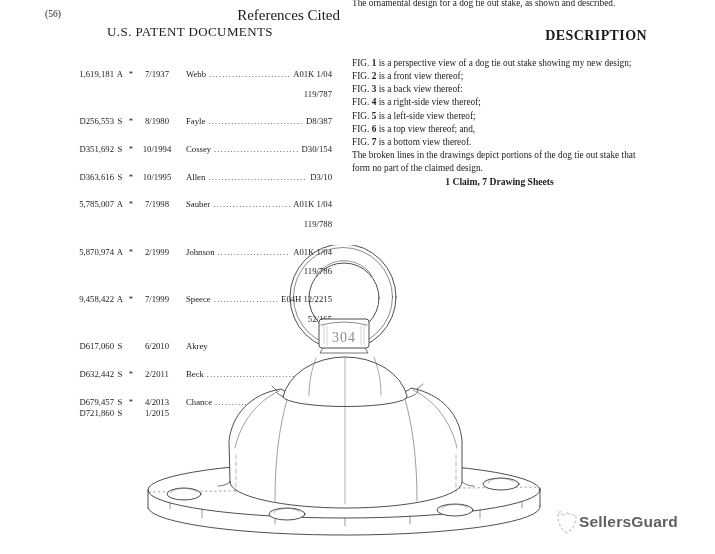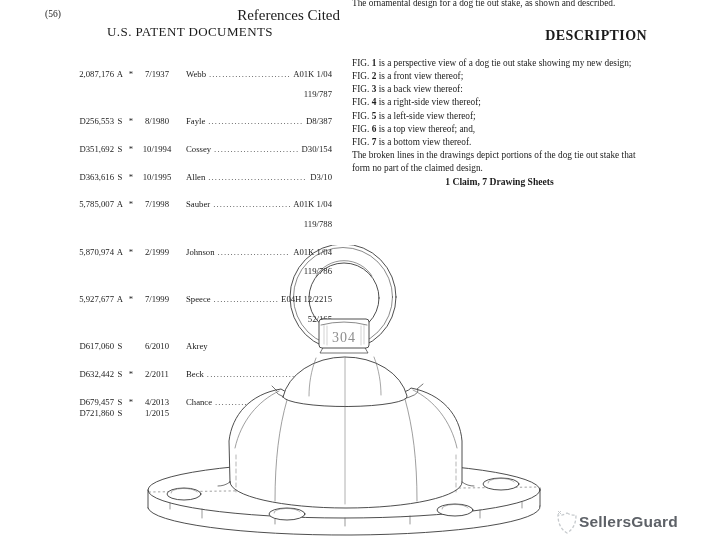--- a/index.html
+++ b/index.html
@@ -51,21 +51,21 @@
 <div id="page">
 
   <div id="left-col">
     <span class="sec-num">(56)</span>
     <div class="refs-title">References Cited</div>
     <div class="refs-subtitle">U.S. PATENT DOCUMENTS</div>
 
     <div id="refs-table">
 
         <div class="ref-row">
-          <span class="ref-num">2,087,176</span>
+          <span class="ref-num">1,619,181</span>
           <span class="ref-kind">A</span>
           <span class="ref-star">*</span>
           <span class="ref-date">7/1937</span>
           <span class="ref-right">
             <span class="ref-name">Webb</span>
             <span class="ref-leader">..................................................................</span>
             <span class="ref-cls">A01K 1/04</span>
           </span>
         </div>
 
@@ -159,21 +159,21 @@
           <span class="ref-star"></span>
           <span class="ref-date"></span>
           <span class="ref-right">
             <span class="ref-name"></span>
 
             <span class="ref-cls">119/786</span>
           </span>
         </div>
 
         <div class="ref-row">
-          <span class="ref-num">5,927,677</span>
+          <span class="ref-num">9,458,422</span>
           <span class="ref-kind">A</span>
           <span class="ref-star">*</span>
           <span class="ref-date">7/1999</span>
           <span class="ref-right">
             <span class="ref-name">Speece</span>
             <span class="ref-leader">..................................................................</span>
             <span class="ref-cls">E04H 12/2215</span>
           </span>
         </div>
 

